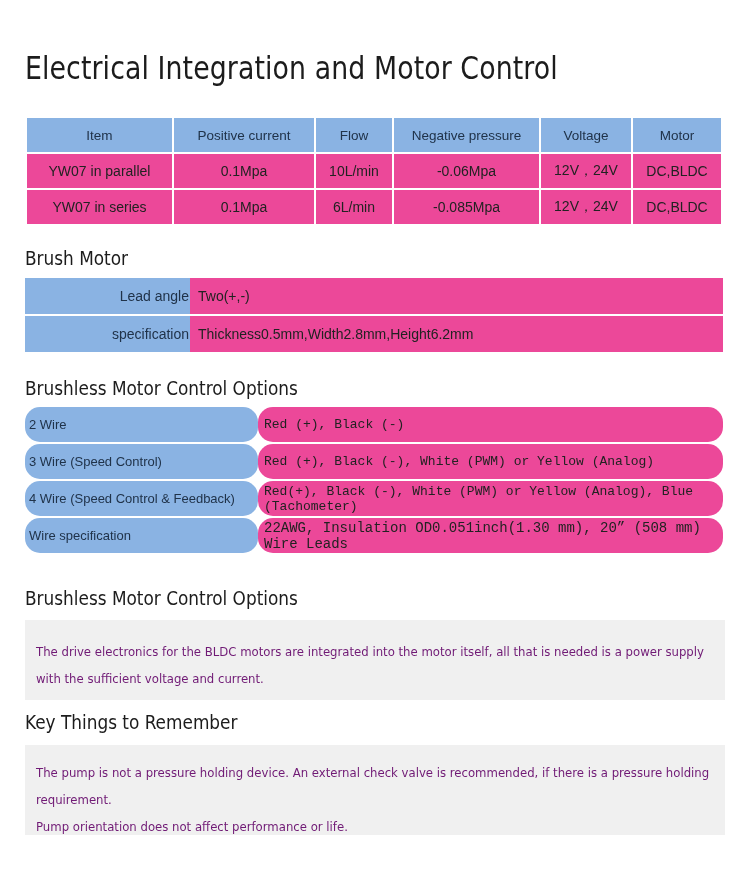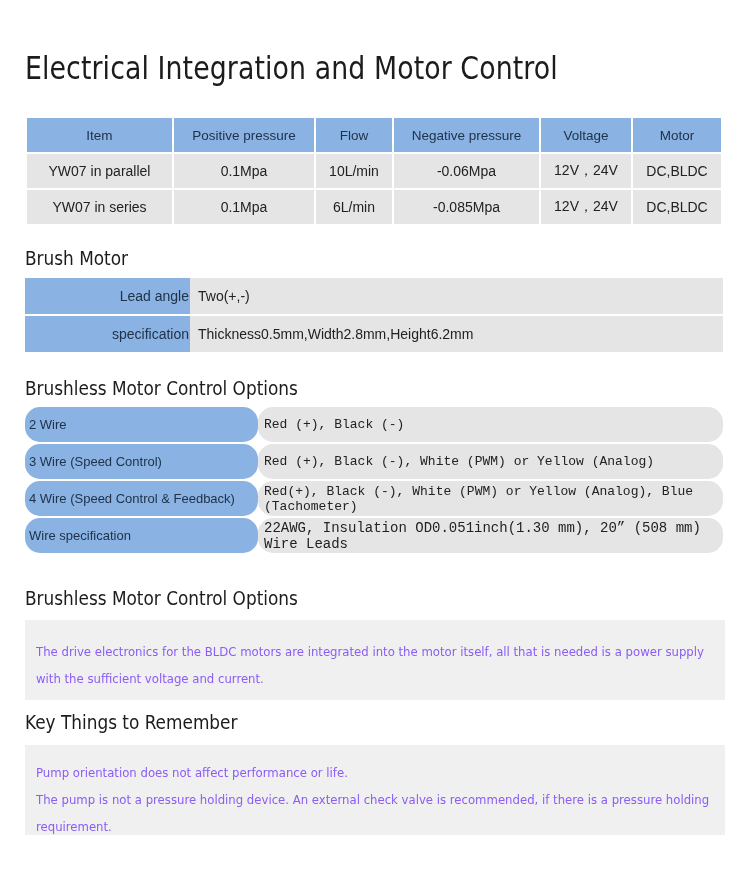--- a/index.html
+++ b/index.html
@@ -53,21 +53,21 @@
   #h-bldc-options { top: 376px; }
   #h-bldc-intro   { top: 586px; }
   #h-key          { top: 710px; }
 
   
   .blue {
     background: #8ab3e3;
     color: #20334a;
   }
   .gray {
-    background: #e5e5e5;
+    background: #ec4899;
     color: #222222;
     margin-top: 48px;
   }
 
   
   .spec-table {
     position: absolute;
     left: 25px;
     top: 116px;
     width: 698px;
@@ -154,21 +154,21 @@
   
   .panel {
     position: absolute;
     left: 25px;
     width: 700px;
     background: #f0f0f0;
     box-sizing: border-box;
     padding: 18px 12px 18px 11px;
     font-size: 13px;
     line-height: 27px;
-    color: #8b5cf6;
+    color: #701a75;
     font-family: "Liberation Sans Narrow", "DejaVu Sans Condensed", "Liberation Sans", sans-serif;
   }
   #panel-bldc {
     top: 620px;
     height: 80px;
   }
   #panel-key {
     top: 745px;
     height: 90px;
     padding-top: 14px;
@@ -189,21 +189,21 @@
       <col class="col-item">
         <col class="col-pp">
         <col class="col-flow">
       <col class="col-np">
         <col class="col-volt">
         <col class="col-mot">
     </colgroup>
     <thead>
       <tr>
         <td class="blue">Item</td>
-        <td class="blue">Positive pressure</td>
+        <td class="blue">Positive current</td>
         <td class="blue">Flow</td>
         <td class="blue">Negative pressure</td>
         <td class="blue">Voltage</td>
         <td class="blue">Motor</td>
       </tr>
     </thead>
     <tbody>
       <tr>
         <td class="gray">YW07 in parallel</td>
         <td class="gray">0.1Mpa</td>
@@ -263,17 +263,17 @@
 
   <div class="section-heading" id="h-bldc-intro">Brushless Motor Control Options</div>
 
   <div class="panel" id="panel-bldc">
     <p>The drive electronics for the BLDC motors are integrated into the motor itself, all that is needed is a power supply with the sufficient voltage and current.</p>
   </div>
 
   <div class="section-heading" id="h-key">Key Things to Remember</div>
 
   <div class="panel" id="panel-key">
+    <p>The pump is not a pressure holding device. An external check valve is recommended, if there is a pressure holding requirement.</p>
     <p>Pump orientation does not affect performance or life.</p>
-    <p>The pump is not a pressure holding device. An external check valve is recommended, if there is a pressure holding requirement.</p>
   </div>
 
 </div>
 
 </body></html>

